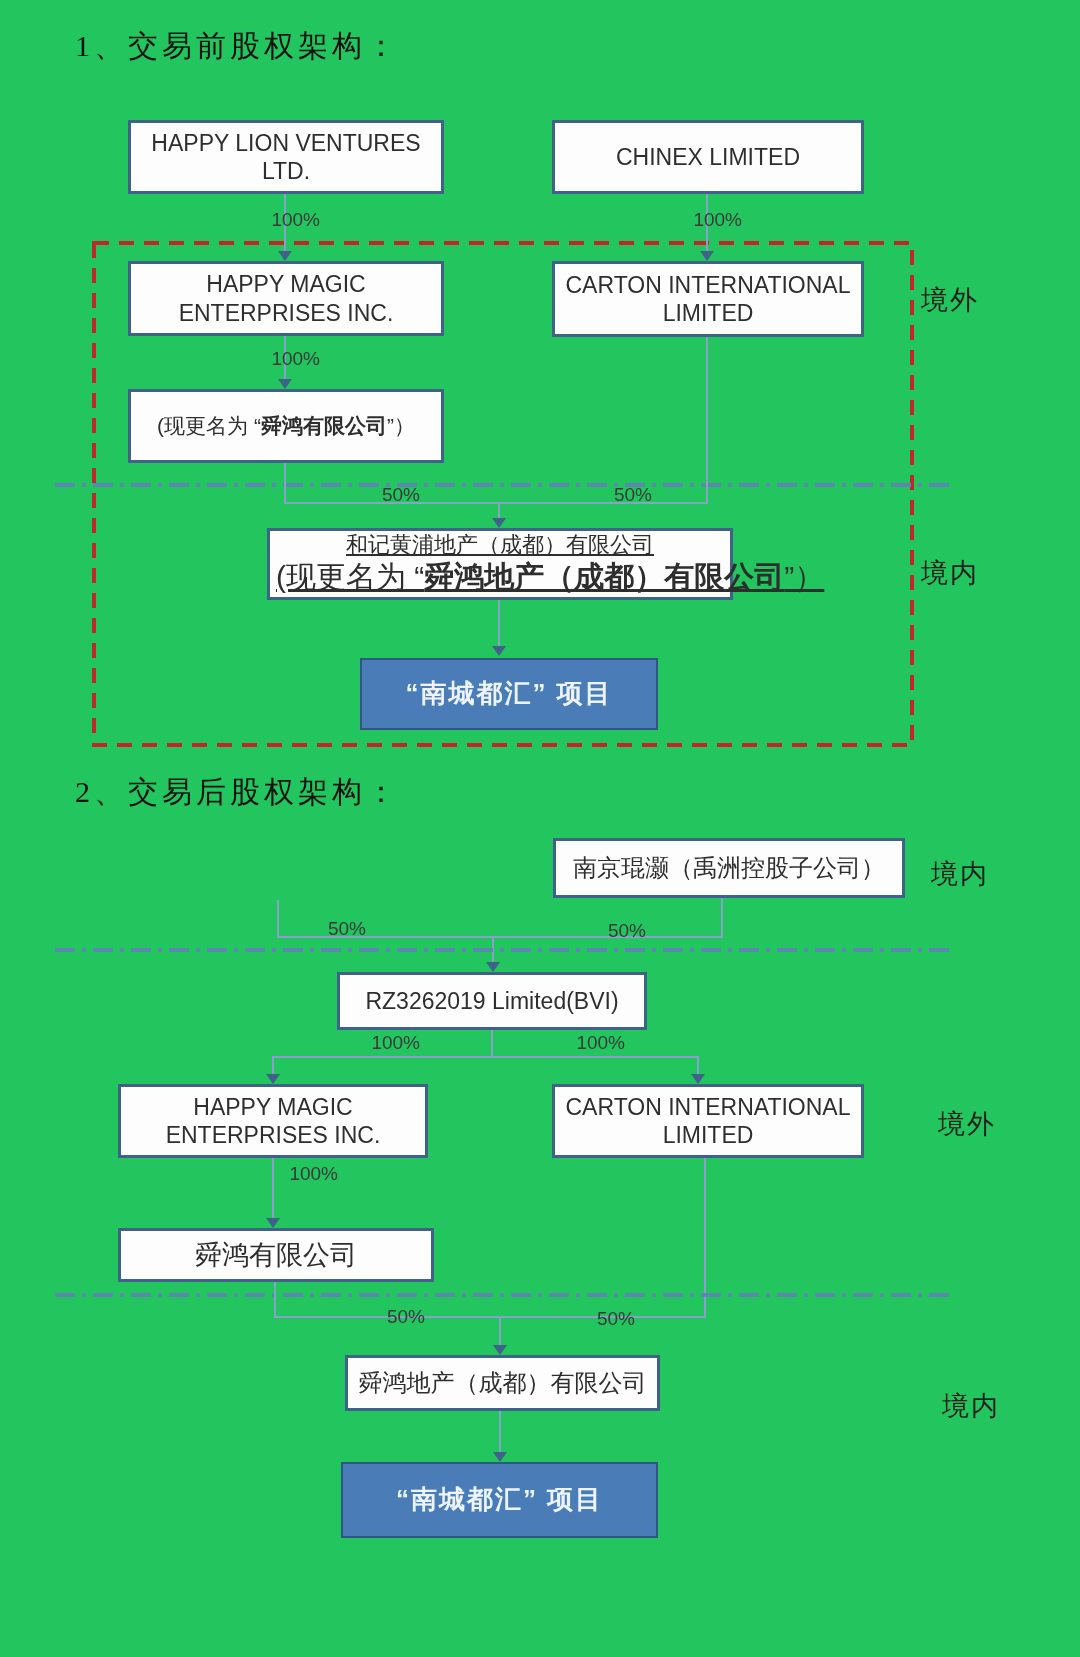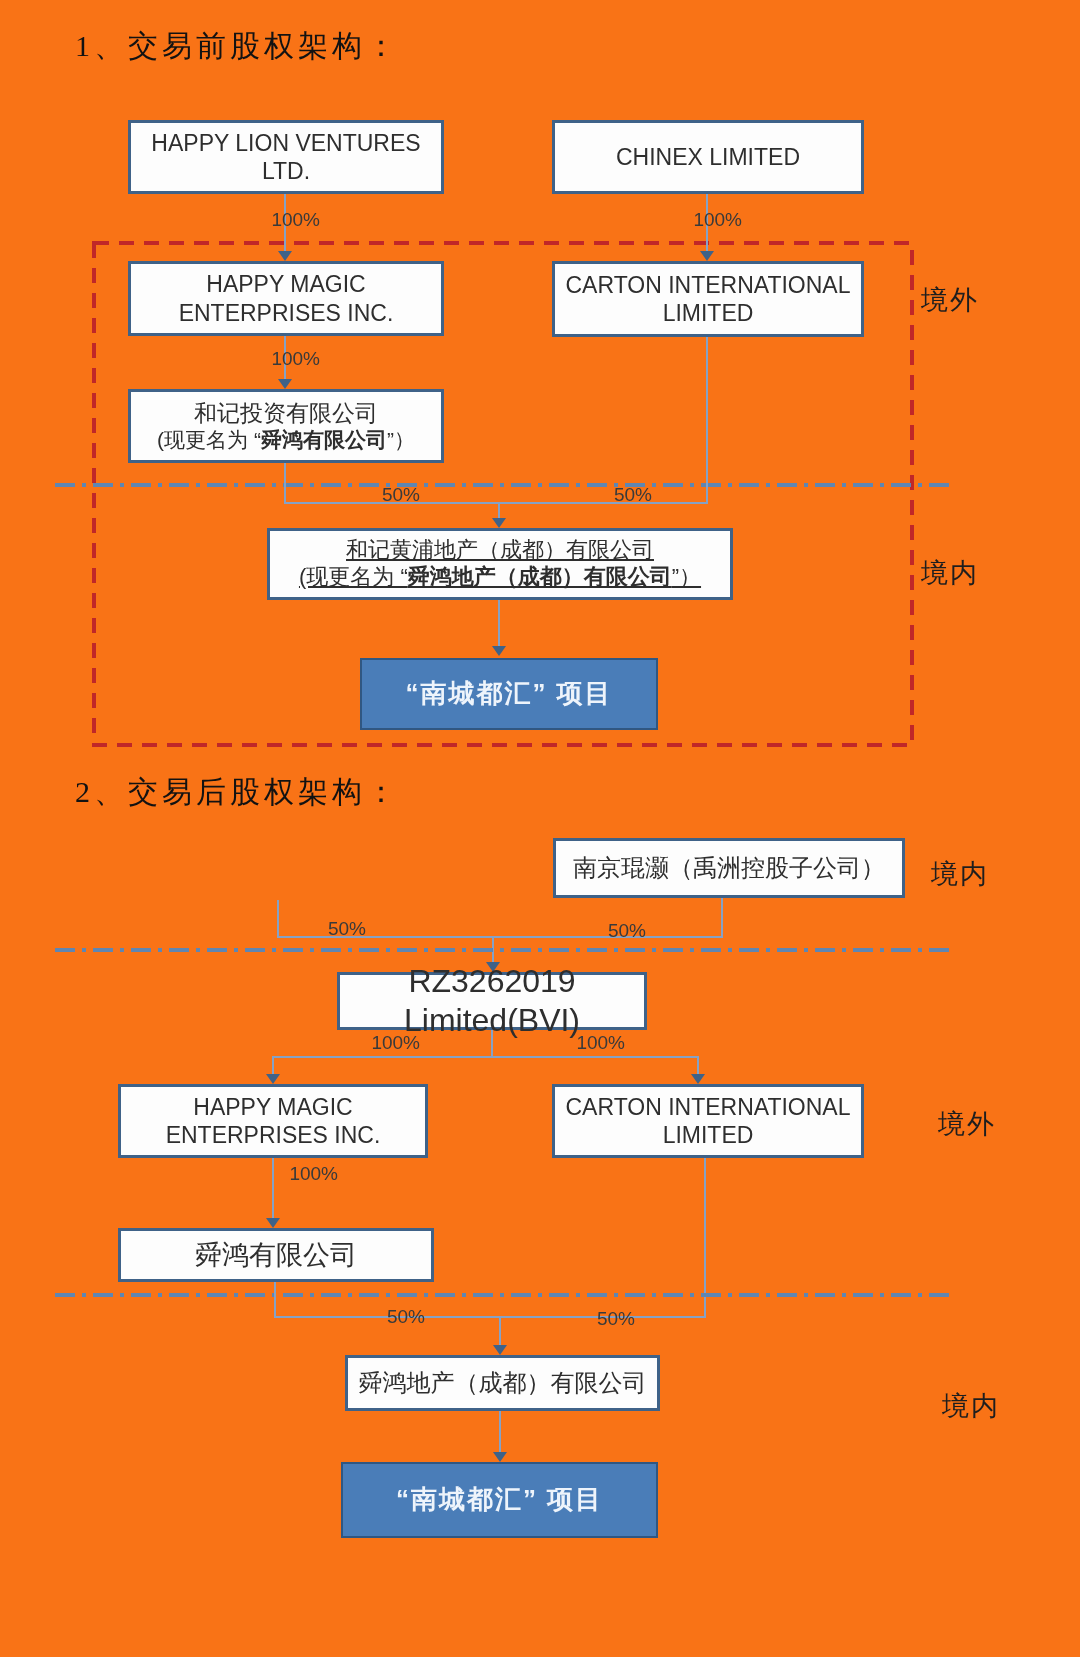--- a/index.html
+++ b/index.html
@@ -1,18 +1,18 @@
 <!DOCTYPE html>
 <html><head>
 <meta charset="utf-8">
 <style>
   html,body{margin:0;padding:0;background:#ffffff;}
   #canvas{
     position:relative;width:1080px;height:1657px;margin:0 auto;
-    background:#f97316;overflow:hidden;
+    background:#22c55e;overflow:hidden;
     font-family:"Liberation Sans","DejaVu Sans",sans-serif;
   }
   .title{
     position:absolute;font-family:"Liberation Serif","DejaVu Serif",serif;
     font-size:30px;color:#121212;letter-spacing:4px;white-space:nowrap;
   }
   .box{
     position:absolute;box-sizing:border-box;background:#fdfdfd;
     border:3px solid #3f6288;color:#2e2e2e;
     display:flex;align-items:center;justify-content:center;text-align:center;
@@ -79,37 +79,36 @@
     <div class="inner">CARTON INTERNATIONAL LIMITED</div>
   </div>
   <div class="region" style="left:921px;top:282px;">境外</div>
 
   <div class="vline" style="left:284px;top:336px;height:43px;"></div>
   <div class="arrow" style="left:278px;top:379px;"></div>
   <div class="pct" style="left:250px;top:348px;">100%</div>
 
   <div class="box" style="left:128px;top:389px;width:316px;height:74px;font-size:23px;">
     <div class="inner">
-      <div>和记投资有限公司</div>
       <div class="rename"><span>(现更名为 “</span><span class="b">舜鸿有限公司</span><span>”）</span></div>
     </div>
   </div>
 
   <div class="vline" style="left:284px;top:463px;height:41px;"></div>
   <div class="vline" style="left:706px;top:337px;height:167px;"></div>
   <div class="hline" style="left:284px;top:502px;width:424px;"></div>
   <div class="pct" style="left:350px;top:484px;">50%</div>
   <div class="pct" style="left:582px;top:484px;">50%</div>
   <div class="vline" style="left:498px;top:502px;height:16px;"></div>
   <div class="arrow" style="left:492px;top:518px;"></div>
 
   <div class="box" style="left:267px;top:528px;width:466px;height:72px;font-size:22px;text-decoration:underline;">
     <div class="inner">
       <div>和记黄浦地产（成都）有限公司</div>
-      <div class="rename" style="font-size:22px;"><span>(现更名为 “</span><span class="b">舜鸿地产（成都）有限公司</span><span>”）</span></div>
+      <div class="rename" style="font-size:30px;"><span>(现更名为 “</span><span class="b">舜鸿地产（成都）有限公司</span><span>”）</span></div>
     </div>
   </div>
   <div class="region" style="left:921px;top:555px;">境内</div>
 
   <div class="vline" style="left:498px;top:600px;height:46px;"></div>
   <div class="arrow" style="left:492px;top:646px;"></div>
 
   <div class="box project" style="left:360px;top:658px;width:298px;height:72px;font-size:26px;">
     <div class="inner">“南城都汇” 项目</div>
   </div>
@@ -126,21 +125,21 @@
   <div class="hline" style="left:277px;top:936px;width:446px;"></div>
   <div class="pct" style="left:296px;top:918px;">50%</div>
   <div class="pct" style="left:576px;top:920px;">50%</div>
   <div class="vline" style="left:492px;top:936px;height:26px;"></div>
   <div class="arrow" style="left:486px;top:962px;"></div>
 
   <svg class="bsvg" style="left:55px;top:946px;" width="895" height="8" viewBox="0 0 895 8">
     <line x1="0" y1="4" x2="895" y2="4" stroke="#5f86b2" stroke-width="4" stroke-dasharray="20 7 4 7"></line>
   </svg>
 
-  <div class="box" style="left:337px;top:972px;width:310px;height:58px;font-size:32px;">
+  <div class="box" style="left:337px;top:972px;width:310px;height:58px;font-size:23px;">
     <div class="inner">RZ3262019 Limited(BVI)</div>
   </div>
 
   <div class="vline" style="left:491px;top:1030px;height:28px;"></div>
   <div class="hline" style="left:272px;top:1056px;width:427px;"></div>
   <div class="vline" style="left:272px;top:1056px;height:18px;"></div>
   <div class="arrow" style="left:266px;top:1074px;"></div>
   <div class="vline" style="left:697px;top:1056px;height:18px;"></div>
   <div class="arrow" style="left:691px;top:1074px;"></div>
   <div class="pct" style="left:350px;top:1032px;">100%</div>

